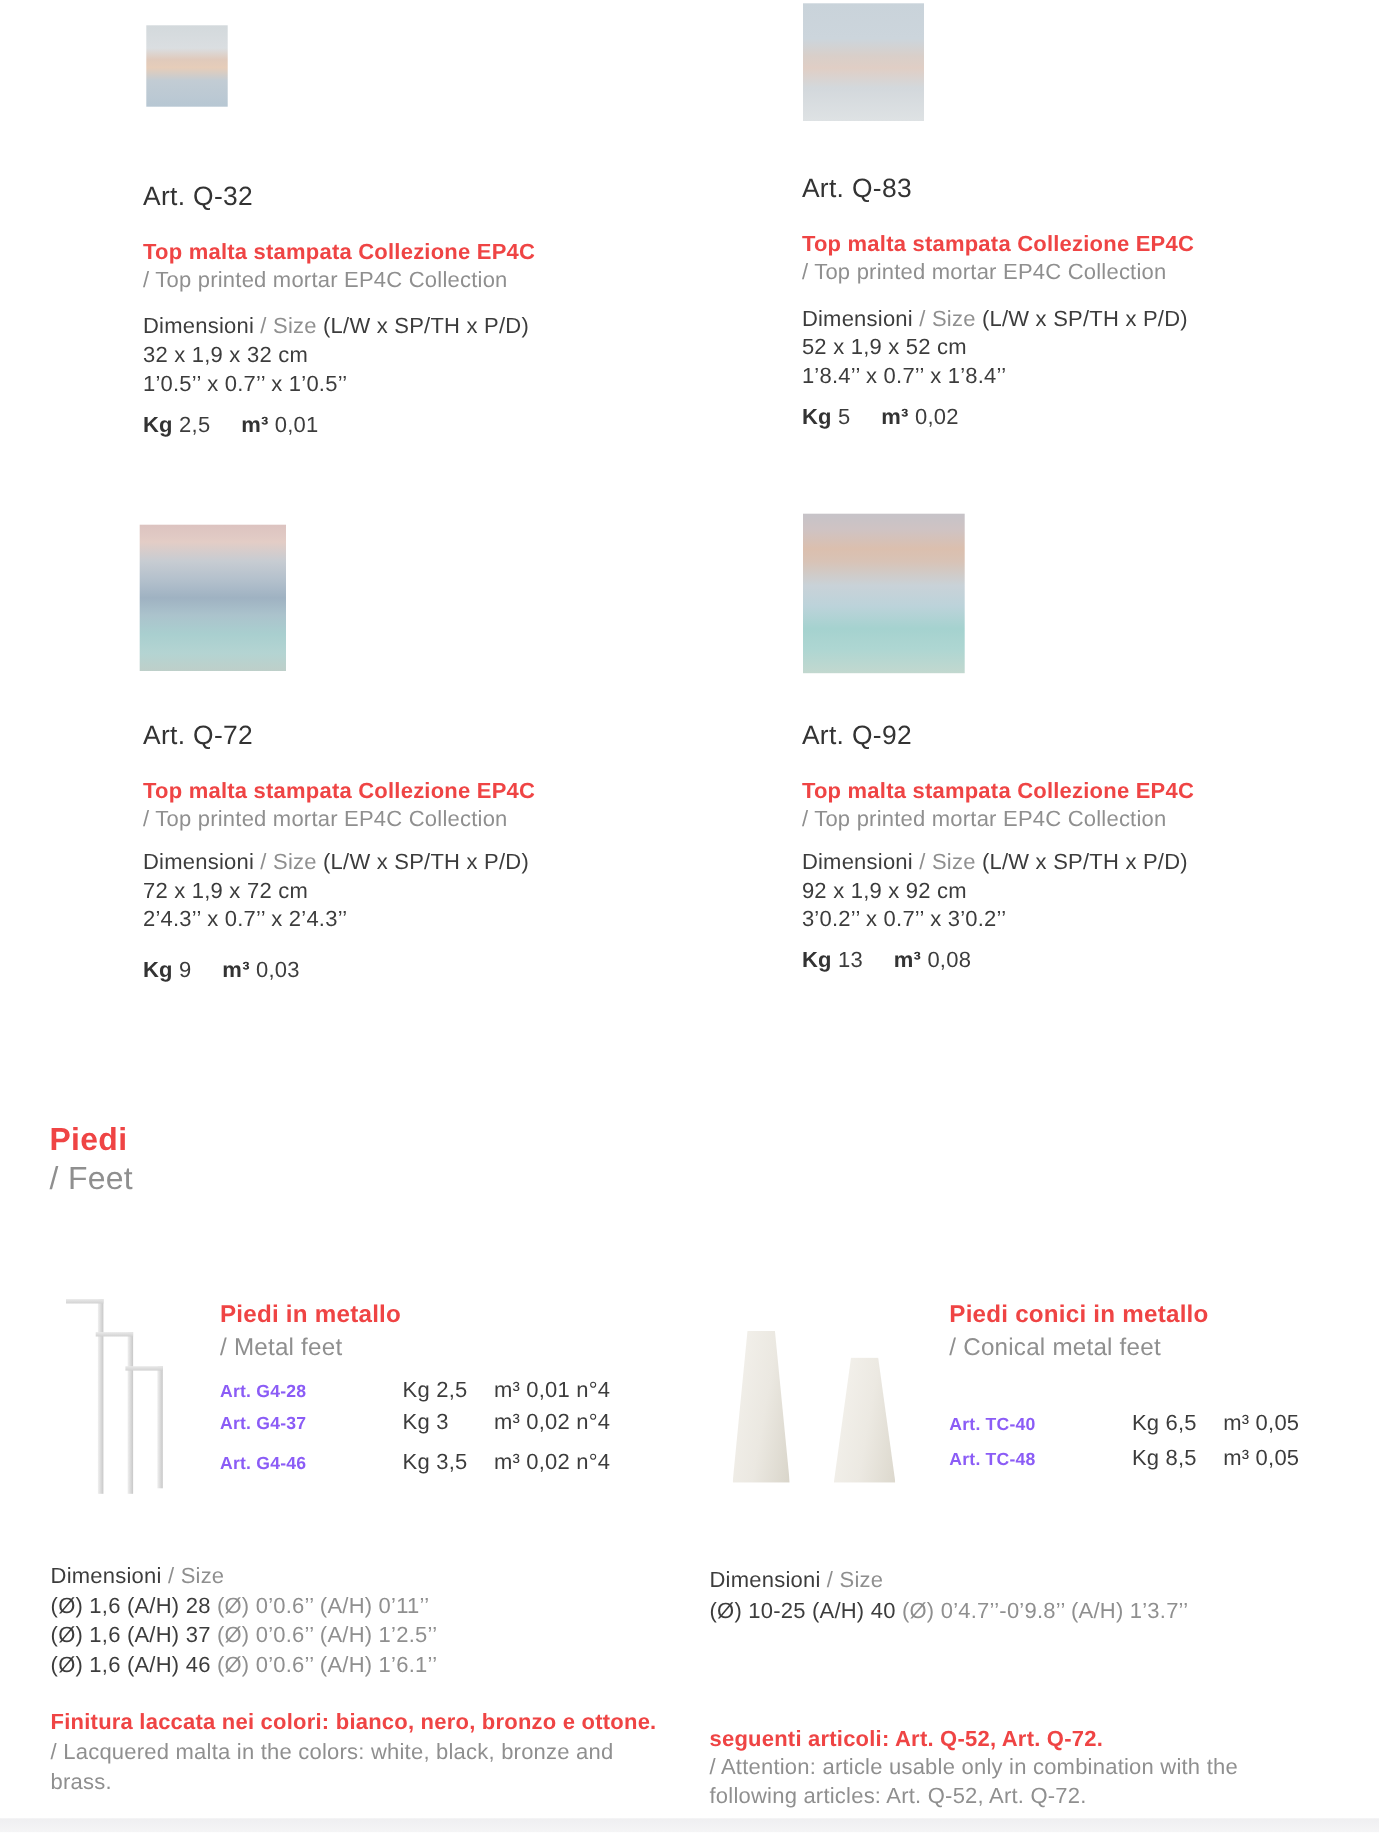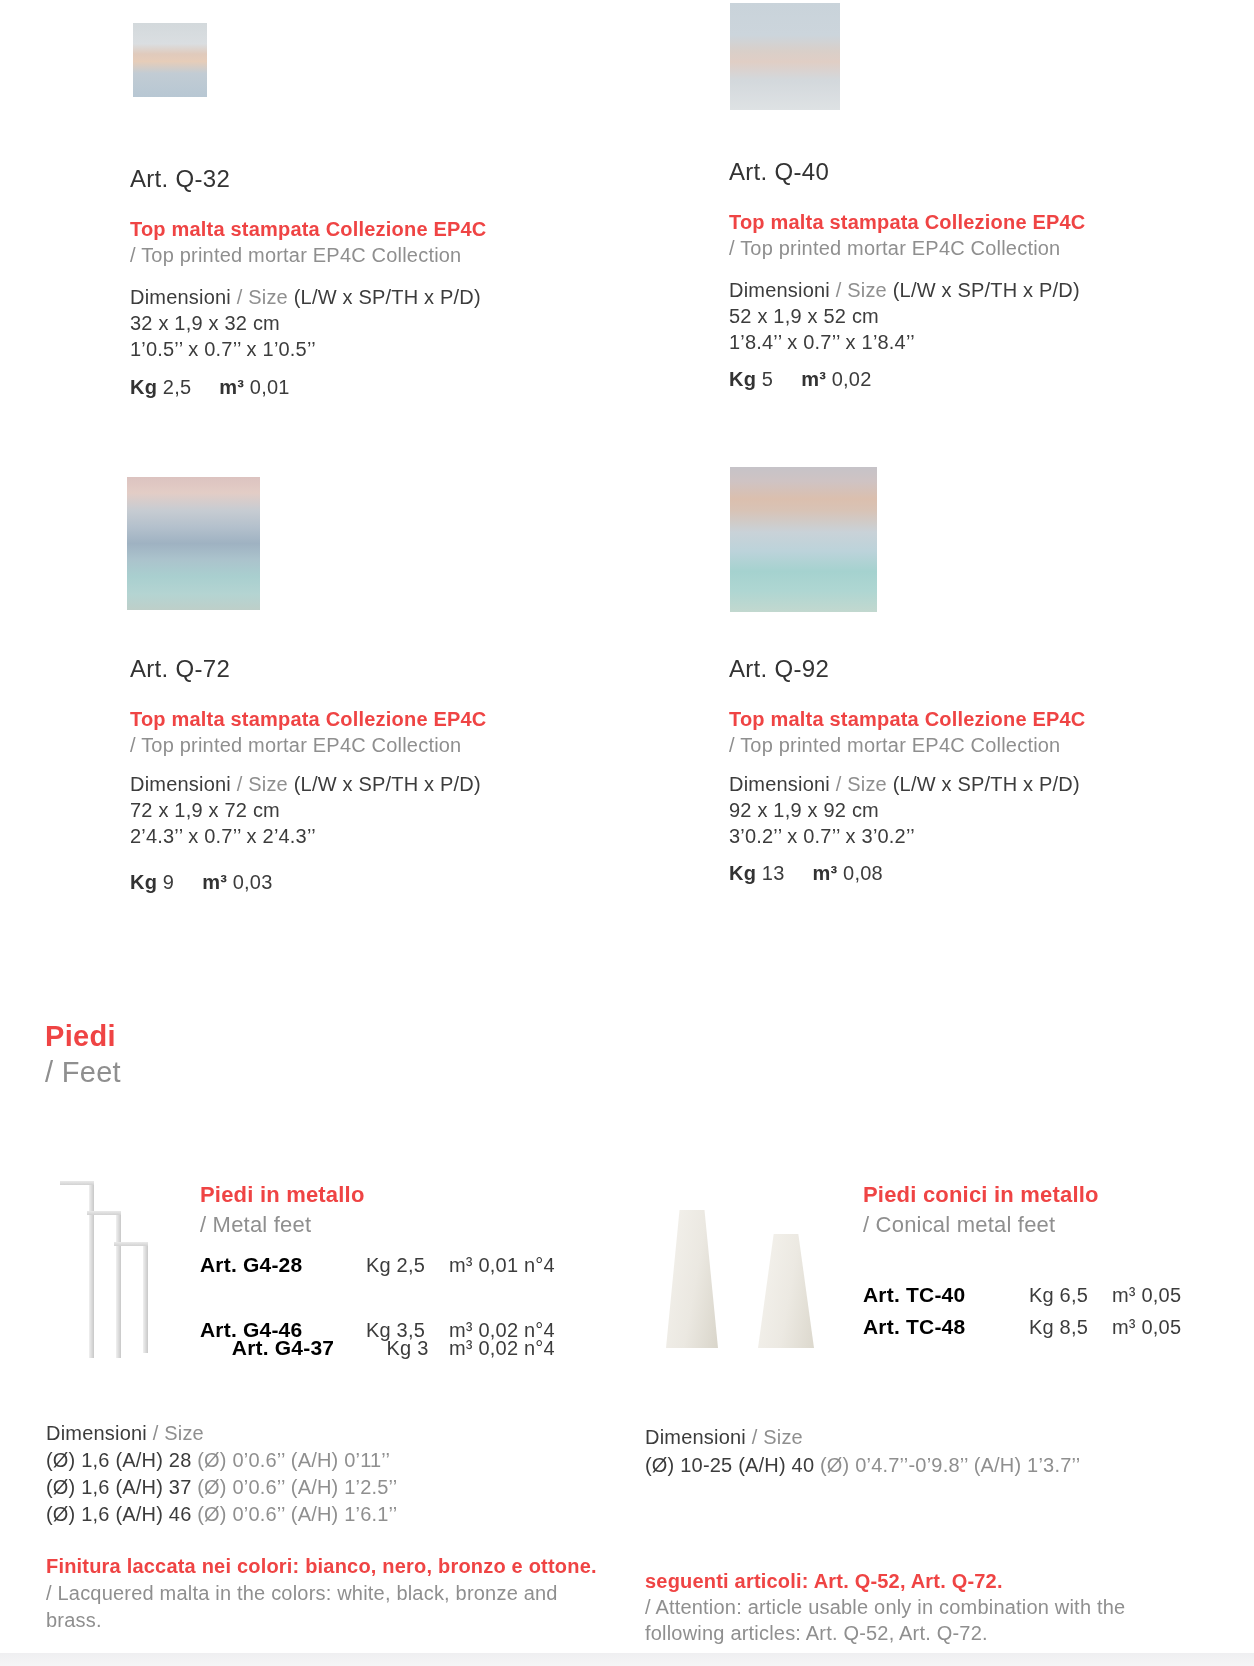--- a/index.html
+++ b/index.html
@@ -59,25 +59,25 @@
   .cap2  { left:27px; top:30px; width:34px; }
   .stem2 { left:56px; top:30px; height:147px; }
   .cap3  { left:54px; top:61px; width:34px; }
   .stem3 { left:83px; top:61px; height:111px; }
 
   .subhdr { position:absolute; font-size:22px; line-height:30px; letter-spacing:.2px; }
   .metal-hdr   { left:200px; top:1180px; }
   .conical-hdr { left:863px; top:1180px; }
 
   .feet-row { position:absolute; white-space:nowrap; }
-  .art { display:inline-block; width:166px; font-size:21px; font-weight:700; color:#000000; letter-spacing:.2px; }
+  .art { display:inline-block; width:166px; font-size:16px; font-weight:700; color:#8b5cf6; letter-spacing:.2px; }
   .fkg { display:inline-block; width:83px; font-size:20px; letter-spacing:.2px; }
   .fm3 { font-size:20px; letter-spacing:.2px; }
   .rg1 { left:200px; top:1253px; }
-  .rg2 { left:200px; top:1336px;text-align:center; }
+  .rg2 { left:200px; top:1282px; }
   .rg3 { left:200px; top:1318px; }
   .rt1 { left:863px; top:1283px; }
   .rt2 { left:863px; top:1315px; }
 
   .cone { position:absolute; }
   .cone1 { left:666px; top:1210px; width:52px; height:138px;
     clip-path:polygon(26% 0%,74% 0%,100% 100%,0% 100%);
     background:linear-gradient(100deg,#f4f2ed 0%,#ebe8e1 55%,#d9d5ca 100%); }
   .cone2 { left:758px; top:1234px; width:56px; height:114px;
     clip-path:polygon(28% 0%,72% 0%,100% 100%,0% 100%);
@@ -109,21 +109,21 @@
     <div class="gray">/ Top printed mortar EP4C Collection</div>
   </div>
   <div class="pdims m-q32">
     <div><span>Dimensioni</span> <span class="gray">/ Size</span> <span>(L/W x SP/TH x P/D)</span></div>
     <div>32 x 1,9 x 32 cm</div>
     <div>1’0.5’’ x 0.7’’ x 1’0.5’’</div>
   </div>
   <div class="pkg k-q32"><span class="lbl">Kg</span> <span>2,5</span><span class="lbl gapL">m³</span> <span>0,01</span></div>
 
   <div class="swatch sw-q52"></div>
-  <div class="ptitle t-q52">Art. Q-40</div>
+  <div class="ptitle t-q52">Art. Q-83</div>
   <div class="pdesc d-q52">
     <div class="dark">Top malta stampata Collezione EP4C</div>
     <div class="gray">/ Top printed mortar EP4C Collection</div>
   </div>
   <div class="pdims m-q52">
     <div><span>Dimensioni</span> <span class="gray">/ Size</span> <span>(L/W x SP/TH x P/D)</span></div>
     <div>52 x 1,9 x 52 cm</div>
     <div>1’8.4’’ x 0.7’’ x 1’8.4’’</div>
   </div>
   <div class="pkg k-q52"><span class="lbl">Kg</span> <span>5</span><span class="lbl gapL">m³</span> <span>0,02</span></div>

